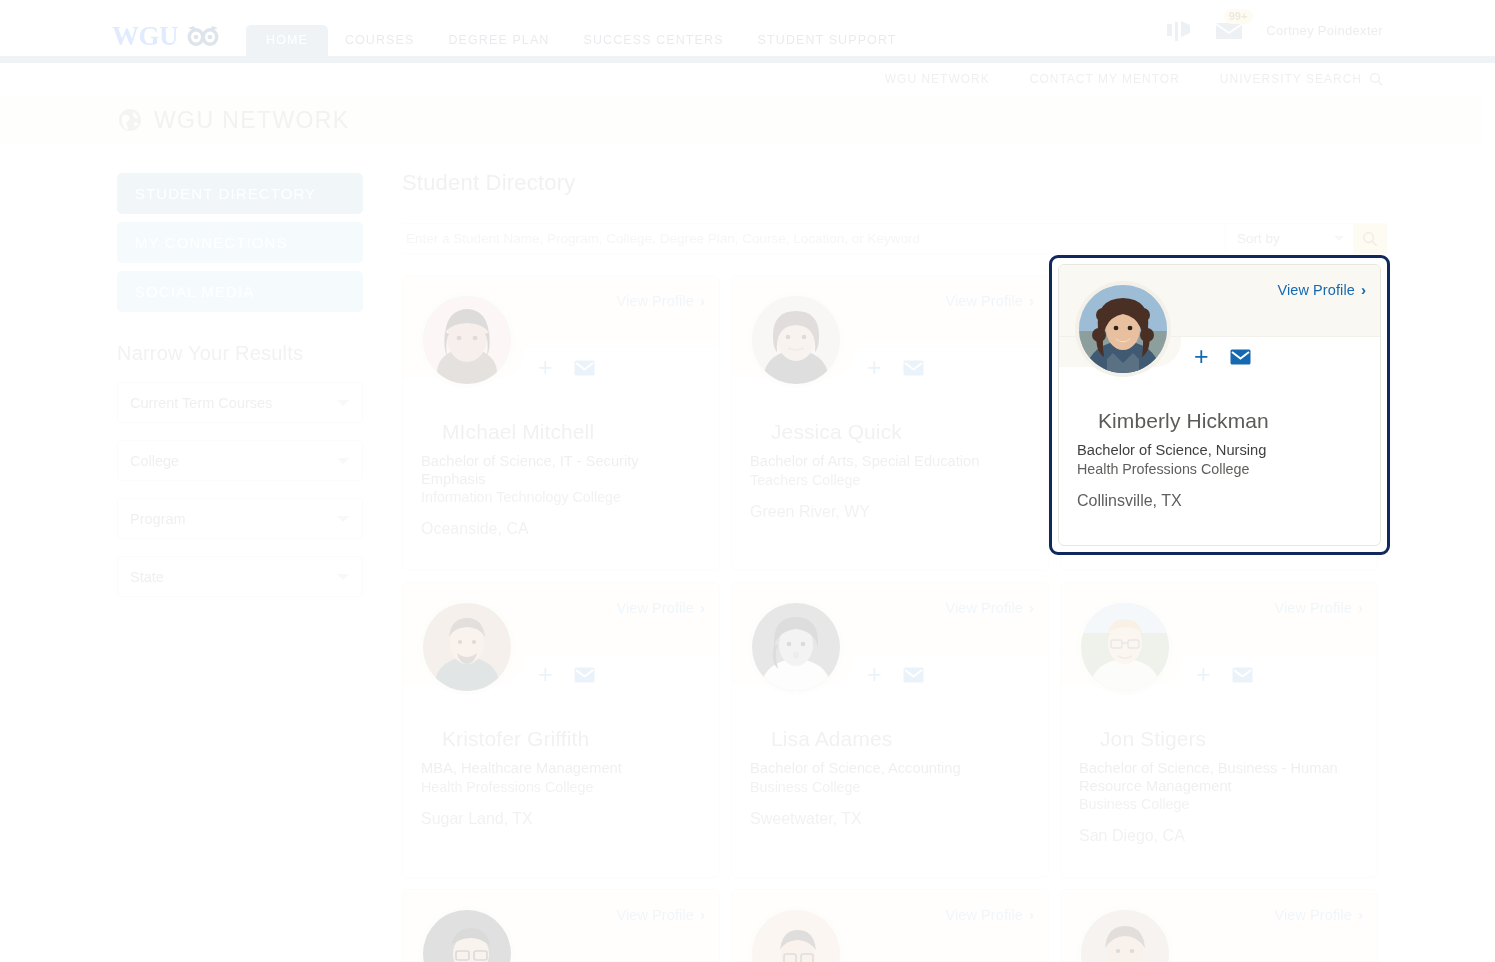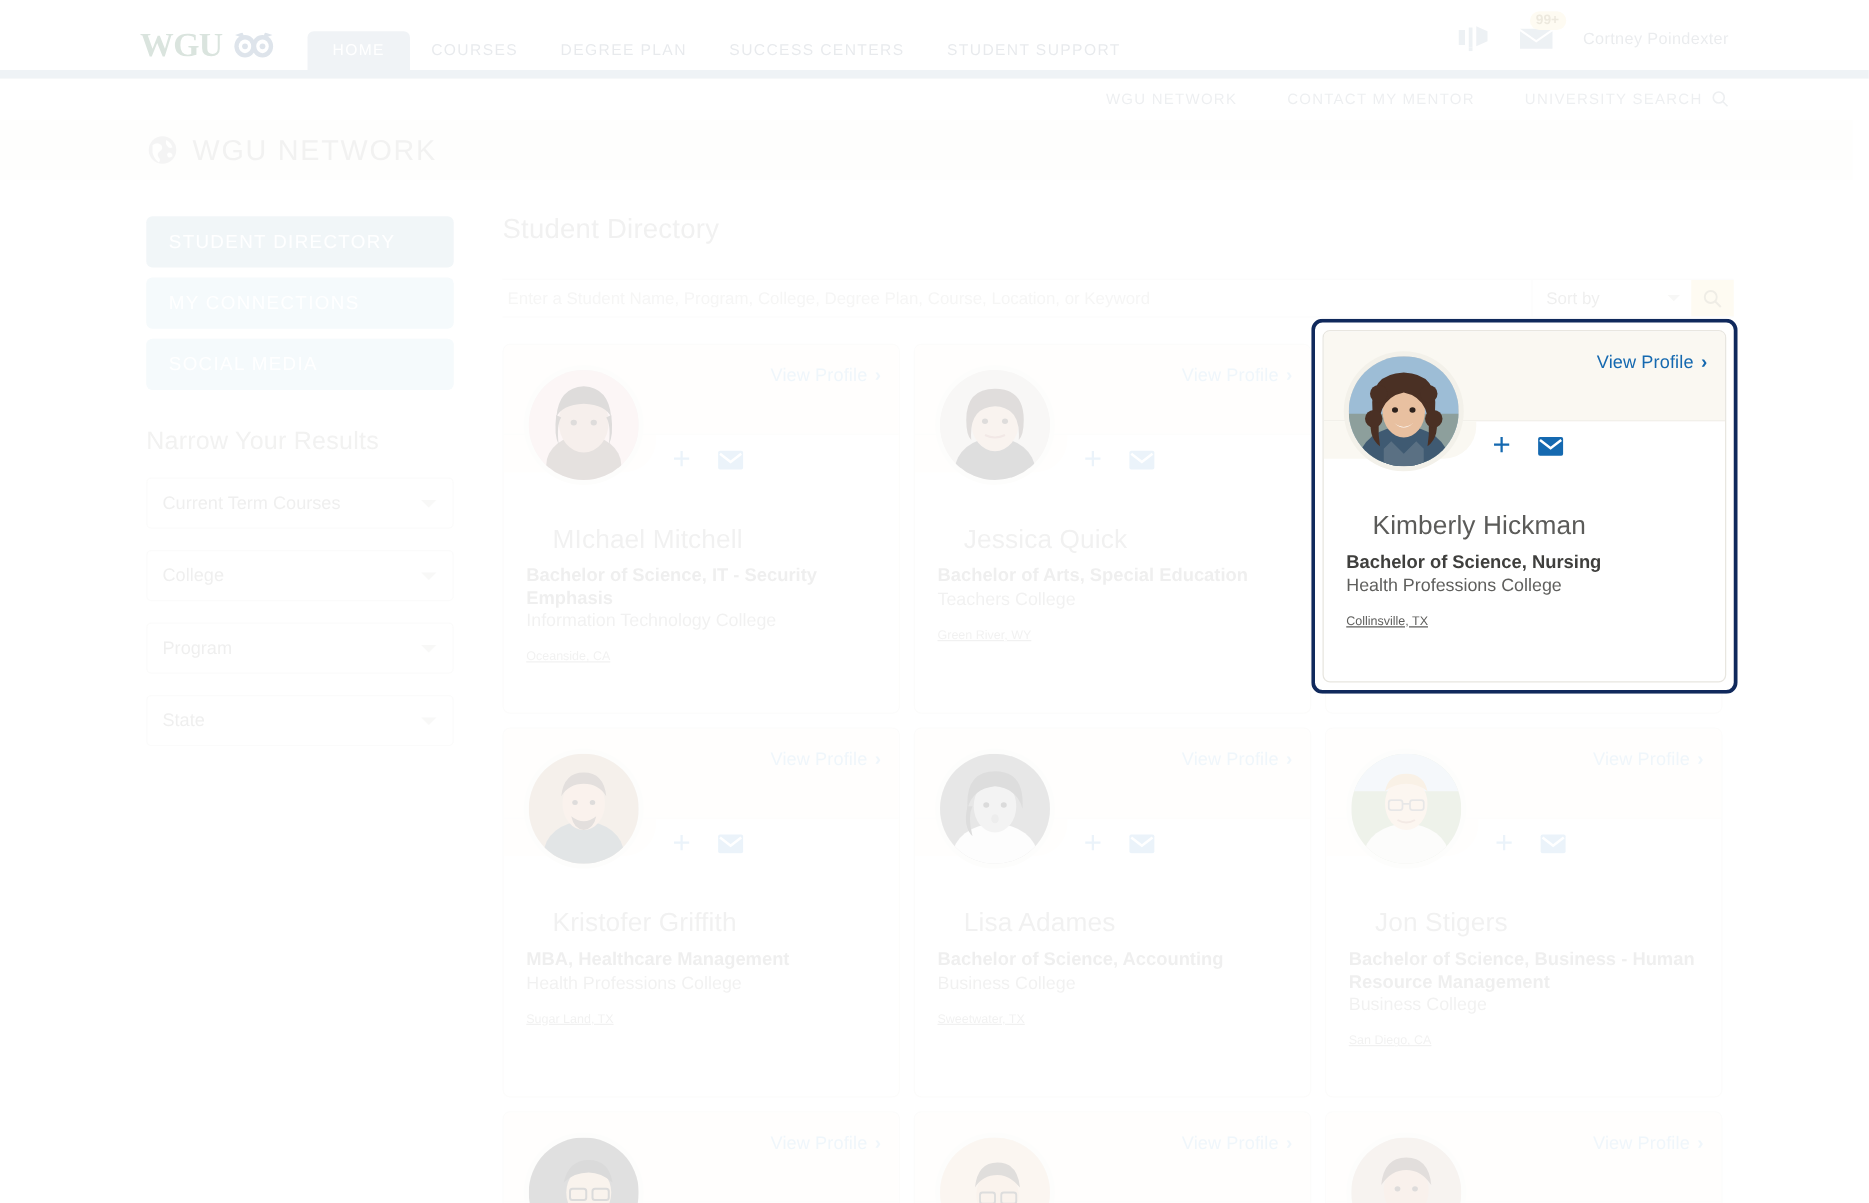--- a/index.html
+++ b/index.html
@@ -25,21 +25,21 @@
     position: absolute; left: 0; top: 0; width: 1495px; height: 56px;
     background: #ffffff;
   }
   .logo-wrap {
     position: absolute; left: 112px; top: 21px;
     display: flex; align-items: center; gap: 8px;
   }
   .logo-text {
     font-family: "Liberation Serif", serif;
     font-weight: bold; font-size: 27px; letter-spacing: -0.5px;
-    color: #14532d;
+    color: #3b82f6;
   }
   .owl { width: 34px; height: 22px; display: block; }
 
   .mainnav {
     position: absolute; left: 246px; top: 26px;
     display: flex; align-items: flex-end; height: 30px;
   }
   .navitem {
     font-size: 12.5px; letter-spacing: 1.1px; color: #6b7a8c;
     padding: 8px 17px 9px 17px; white-space: nowrap;
@@ -177,23 +177,23 @@
     position: absolute; left: 135px; top: 79px;
     display: flex; gap: 21px; align-items: center; z-index: 4;
   }
   .act-plus { font-size: 25px; color: #7fb4e0; line-height: 1; font-weight: 300; }
   .act-mail svg { display: block; }
 
   .card-body {
     position: absolute; left: 0; top: 130px; width: 100%; padding: 14px 18px 0 18px;
   }
   .c-name { font-size: 21px; color: #a7a7a5; font-weight: 300; letter-spacing: 0.1px; margin-left: 21px; }
-  .c-degree { font-size: 14.7px; font-weight: bold; color: #9a9a98; margin-top: 9px; line-height: 1.2; }
+  .c-degree { font-size: 14.7px; font-weight: normal; color: #9a9a98; margin-top: 9px; line-height: 1.2; }
   .c-college { font-size: 14.3px; color: #a8a8a6; margin-top: 1px; }
-  .c-location { font-size: 10px; color: #a8a8a6; margin-top: 15px; text-decoration: underline; }
+  .c-location { font-size: 16px; color: #a8a8a6; margin-top: 15px; }
 
   
   .hl-wrap {
     position: absolute; left: 1049px; top: 255px;
     width: 341px; height: 300px;
     border: 3px solid #10295c;
     border-radius: 9px;
     background: #ffffff;
     padding: 6px;
     z-index: 20;

